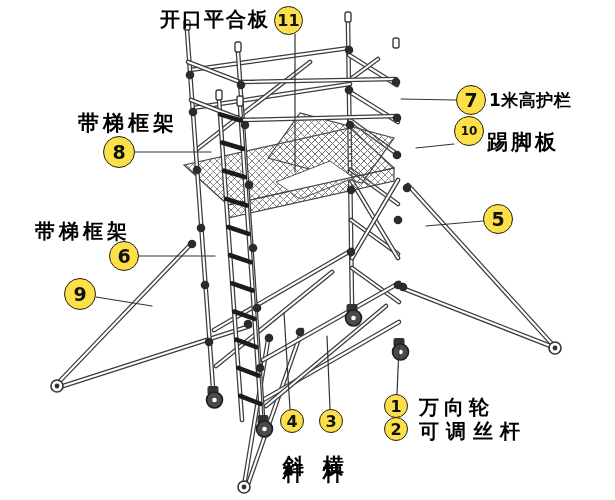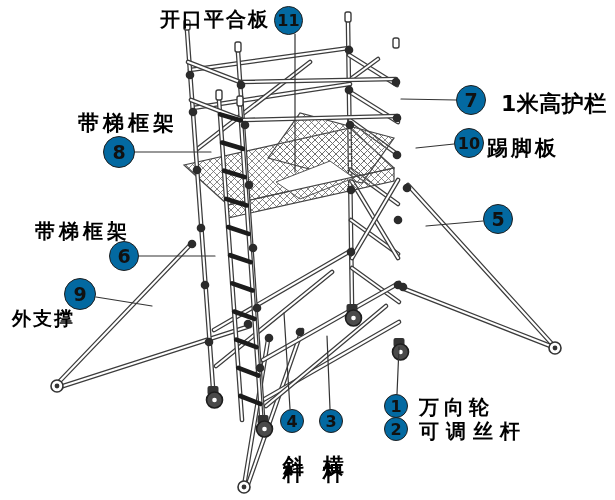--- a/index.html
+++ b/index.html
@@ -2,21 +2,21 @@
 <html><head>
 <meta charset="utf-8">
 <style>
   html,body{margin:0;padding:0;background:#fff;}
   .stage{
     position:relative;width:615px;height:500px;background:#ffffff;overflow:hidden;
     font-family:"DejaVu Sans","Liberation Sans",sans-serif;
   }
   .stage svg{position:absolute;left:0;top:0;}
   .callout{
-    position:absolute;border:1.7px solid #1f1f1f;border-radius:50%;background:#0369a1;
+    position:absolute;border:1.7px solid #1f1f1f;border-radius:50%;background:#fde047;
     display:flex;align-items:center;justify-content:center;
     font-weight:bold;color:#111;z-index:4;box-sizing:border-box;
   }
   .lbl{
     position:absolute;font-weight:bold;color:#000000;white-space:nowrap;z-index:4;
     line-height:1.15;
   }
   .lbl-v{
     writing-mode:vertical-rl;text-orientation:upright;letter-spacing:7px;
   }
@@ -187,21 +187,21 @@
         <line x1="397" y1="394" x2="399" y2="347" stroke="#333" stroke-width="1.2" stroke-linecap="round"></line>
       </g>
   </svg>
 
   <div class="callout" style="left:274px;top:6px;width:29px;height:29px;font-size:16px">
       <span>11</span>
     </div>
   <div class="callout" style="left:456px;top:85px;width:30px;height:30px;font-size:19px">
       <span>7</span>
     </div>
-  <div class="callout" style="left:454px;top:128px;width:30px;height:30px;font-size:16px">
+  <div class="callout" style="left:454px;top:116px;width:30px;height:30px;font-size:12px">
       <span>10</span>
     </div>
   <div class="callout" style="left:483px;top:204px;width:30px;height:30px;font-size:19px">
       <span>5</span>
     </div>
   <div class="callout" style="left:103px;top:136px;width:32px;height:32px;font-size:19px">
       <span>8</span>
     </div>
   <div class="callout" style="left:109px;top:241px;width:30px;height:30px;font-size:19px">
       <span>6</span>
@@ -216,22 +216,21 @@
       <span>3</span>
     </div>
   <div class="callout" style="left:384px;top:394px;width:24px;height:24px;font-size:16px">
       <span>1</span>
     </div>
   <div class="callout" style="left:384px;top:417px;width:24px;height:24px;font-size:16px">
       <span>2</span>
     </div>
 
   <div class="lbl" style="left:160px;top:8px;font-size:20px;letter-spacing:2px">开口平合板</div>
-  <div class="lbl" style="left:501px;top:91px;font-size:22px;letter-spacing:0.5px">1米高护栏</div>
-  <div class="lbl" style="left:487px;top:136px;font-size:21px;letter-spacing:3px">踢脚板</div>
+  <div class="lbl" style="left:489px;top:91px;font-size:17px;letter-spacing:0.5px">1米高护栏</div>
+  <div class="lbl" style="left:487px;top:130px;font-size:21px;letter-spacing:3px">踢脚板</div>
   <div class="lbl" style="left:78px;top:111px;font-size:21px;letter-spacing:4px">带梯框架</div>
   <div class="lbl" style="left:35px;top:220px;font-size:20px;letter-spacing:4px">带梯框架</div>
-  <div class="lbl" style="left:12px;top:308px;font-size:19px;letter-spacing:2px">外支撑</div>
   <div class="lbl lbl-v" style="left:281px;top:438px;font-size:21px">斜杆</div>
   <div class="lbl lbl-v" style="left:321px;top:438px;font-size:21px">横杆</div>
   <div class="lbl" style="left:419px;top:420px;font-size:20px;letter-spacing:7px">可调丝杆</div>
   <div class="lbl" style="left:419px;top:396px;font-size:20px;letter-spacing:5px">万向轮</div>
 </div>
 
 </body></html>

